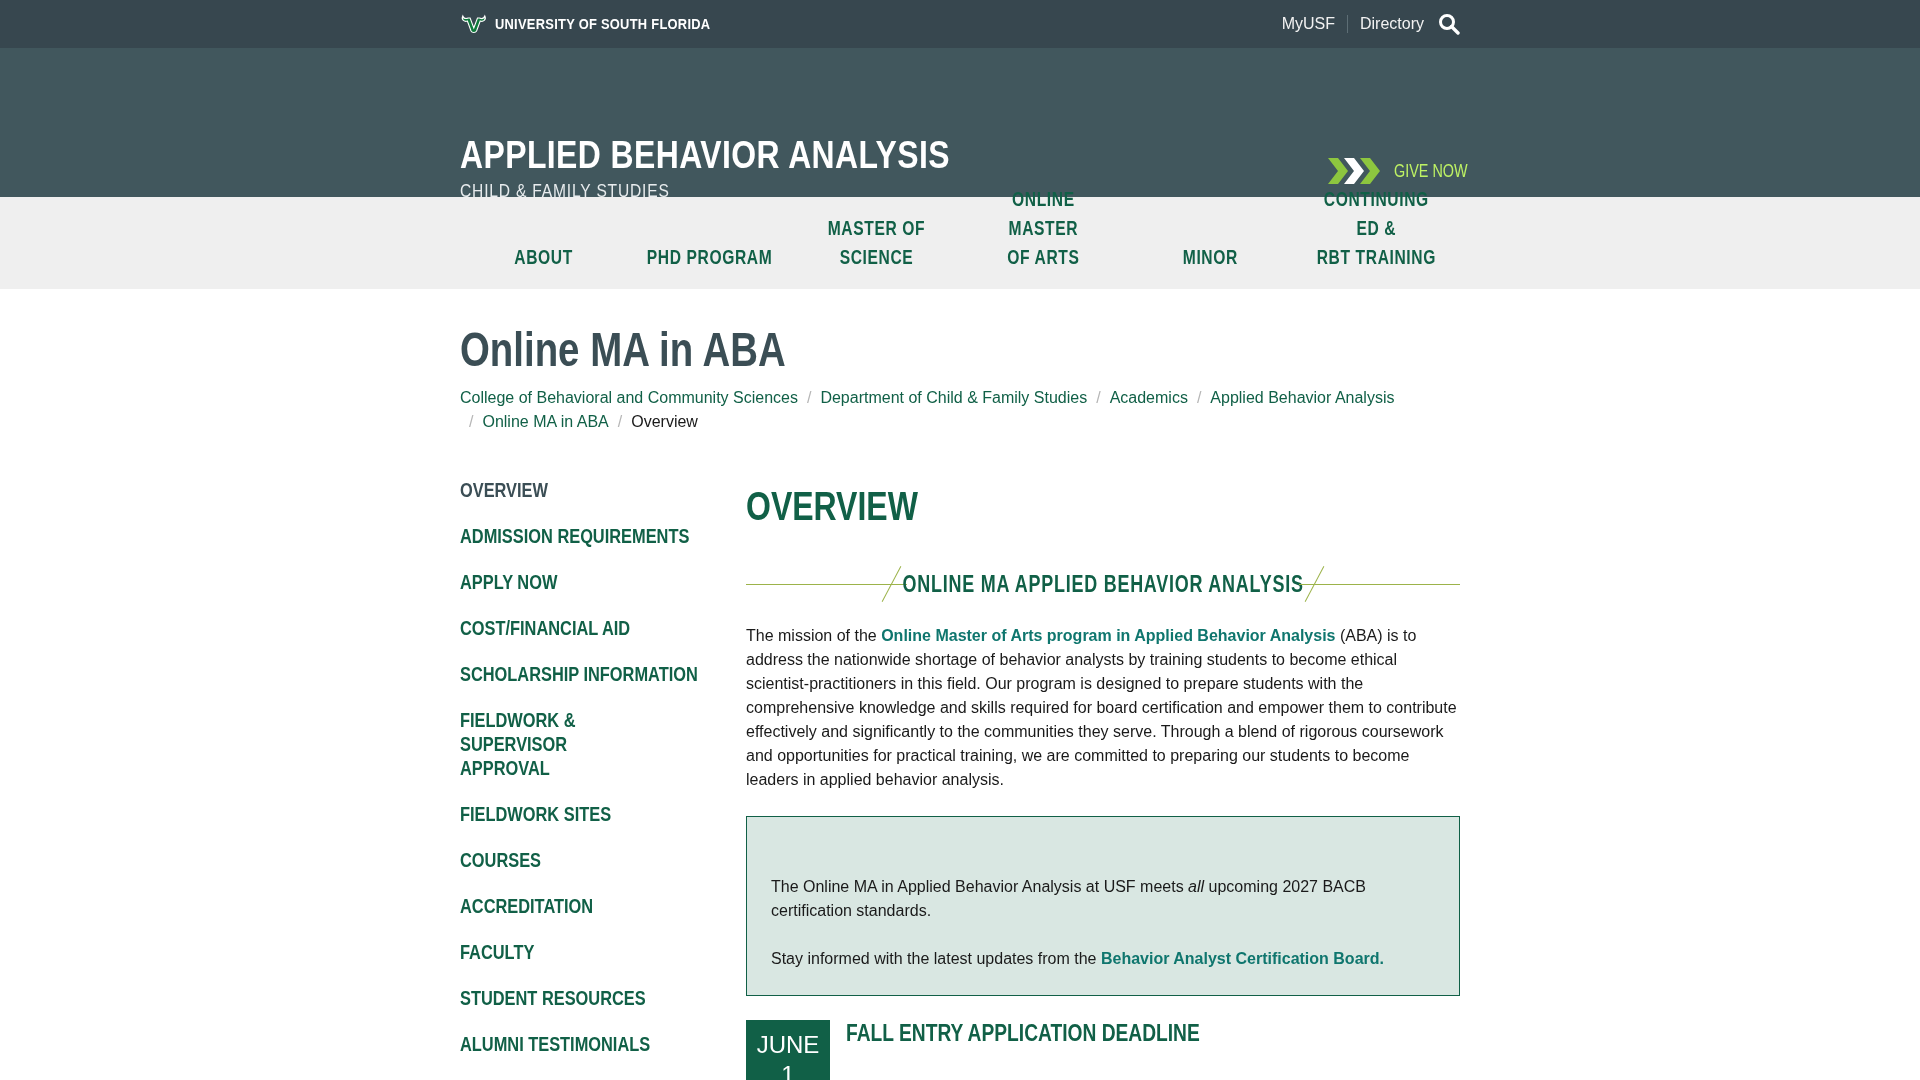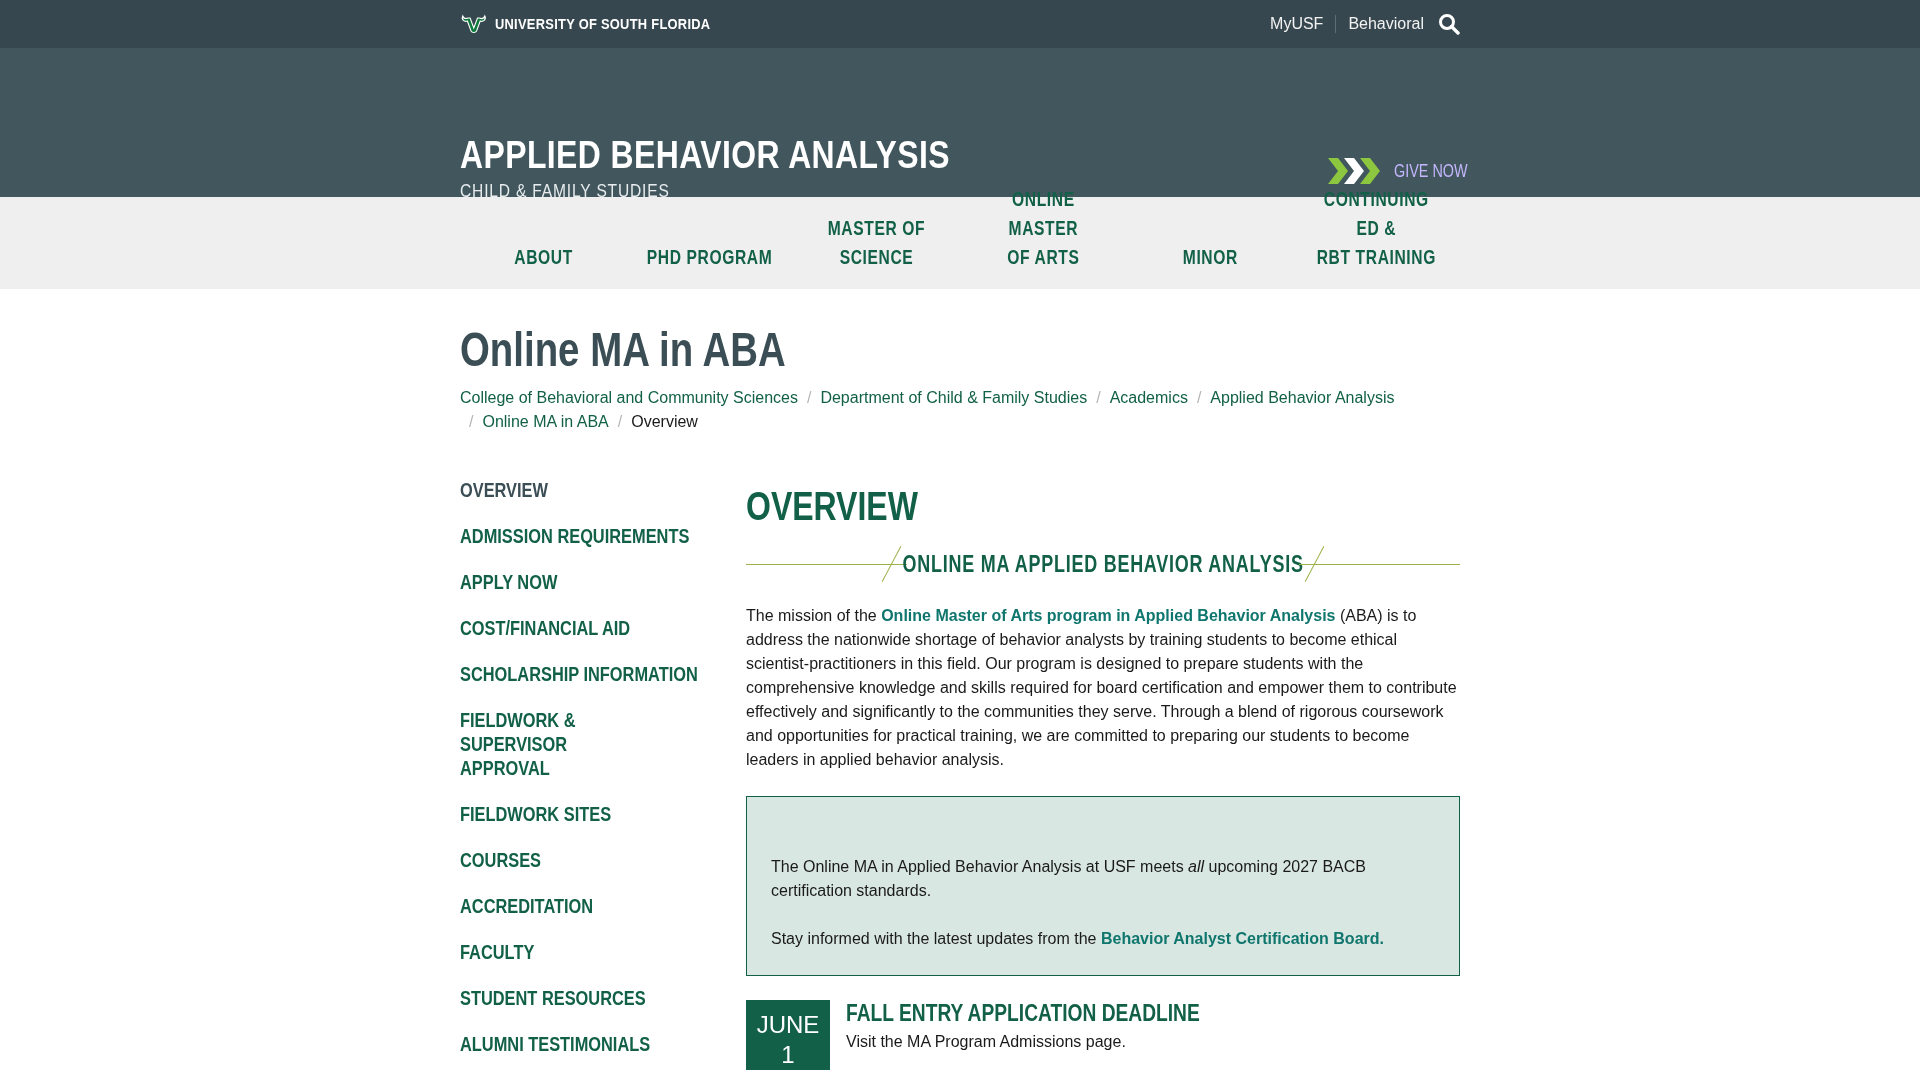--- a/index.html
+++ b/index.html
@@ -11,42 +11,42 @@
   .usf-brand { display: flex; align-items: center; gap: 8px; color: #fff; font-weight: bold; font-size: 14px; letter-spacing: 0.3px; transform: scaleX(0.92); transform-origin: left center; }
   .usf-brand svg { width: 30px; height: 26px; }
   .toplinks { display: flex; align-items: center; color: #f2f2f2; font-size: 16px; }
   .toplinks a { color: #f2f2f2; text-decoration: none; }
   .toplinks .sep { width: 1px; height: 18px; background: #5d6e75; margin: 0 12px; }
   .toplinks .search { margin-left: 14px; display: inline-flex; }
 
   .header { height: 149px; background: #41575d; position: relative; }
   .header .site-title { position: absolute; left: 460px; top: 86px; color: #fff; font-size: 38px; font-weight: bold; letter-spacing: 0.5px; transform: scaleX(0.84); transform-origin: left center; white-space: nowrap; }
   .header .site-sub { position: absolute; left: 460px; top: 132px; color: #e8ecee; font-size: 19px; letter-spacing: 1px; transform: scaleX(0.82); transform-origin: left center; white-space: nowrap; }
-  .give { position: absolute; left: 1328px; top: 108px; display: flex; align-items: center; gap: 14px; color: #c4b5fd; font-size: 18px; text-decoration: none; }
+  .give { position: absolute; left: 1328px; top: 108px; display: flex; align-items: center; gap: 14px; color: #bef264; font-size: 18px; text-decoration: none; }
   .give span { transform: scaleX(0.8); transform-origin: left center; display: inline-block; }
   .give svg { width: 52px; height: 30px; }
 
   .mainnav { height: 92px; background: #efefef; position: relative; }
   .mainnav ul { list-style: none; position: absolute; left: 460px; width: 1000px; top: 0; height: 92px; display: flex; }
   .mainnav li { flex: 1; display: flex; align-items: flex-end; justify-content: center; padding-bottom: 17px; }
   .mainnav a { color: #116047; text-decoration: none; font-weight: bold; font-size: 20px; line-height: 29px; text-align: center; display: inline-block; transform: scaleX(0.78); letter-spacing: 0.8px; white-space: nowrap; }
 
   .page-title { position: absolute; left: 460px; top: 322px; color: #3b4e55; font-size: 48px; font-weight: bold; transform: scaleX(0.8); transform-origin: left center; white-space: nowrap; }
   .breadcrumb { position: absolute; left: 460px; top: 386px; width: 1010px; font-size: 16px; line-height: 24px; color: #1a1a1a; }
   .breadcrumb a { color: #116047; text-decoration: none; }
   .breadcrumb .slash { color: #b7b7b7; margin: 0 9px; }
 
   .sidenav { position: absolute; left: 460px; top: 478px; width: 250px; list-style: none; }
   .sidenav li { margin-bottom: 22px; }
   .sidenav a { color: #116047; text-decoration: none; font-weight: bold; font-size: 21px; line-height: 24px; display: inline-block; transform: scaleX(0.78); transform-origin: left center; white-space: nowrap; }
   .sidenav li.active a { color: #3b4e55; }
 
   .content { position: absolute; left: 746px; top: 480px; width: 714px; }
   .content h2 { color: #116047; font-size: 40px; font-weight: bold; transform: scaleX(0.8); transform-origin: left center; white-space: nowrap; line-height: 52px; }
-  .divider-head { position: relative; height: 40px; margin-top: 12px; display: flex; align-items: center; justify-content: space-between; }
+  .divider-head { position: relative; height: 40px; margin-top: 32px; display: flex; align-items: center; justify-content: space-between; }
   .divider-head .line { flex: 1; height: 1px; background: #9cb34a; position: relative; }
   .divider-head .slashL, .divider-head .slashR { width: 1px; height: 40px; background: #9cb34a; transform: rotate(28deg); }
   .divider-head .slashL { margin-left: -16px; }
   .divider-head .slashR { margin-right: -16px; }
   .divider-head .dtitle { color: #116047; font-weight: bold; font-size: 23px; letter-spacing: 1px; padding: 0 14px; white-space: nowrap; display: inline-block; transform: scaleX(0.78); margin: 0 -60px; }
   .mission { margin-top: 20px; font-size: 16px; line-height: 24px; color: #1a1a1a; }
   .mission a { color: #0f766e; font-weight: bold; text-decoration: none; }
 
   .callout { margin-top: 24px; background: #d9e7e2; border: 1px solid #116047; padding: 22px 24px 24px 24px; }
   .callout h3 { color: #116047; font-size: 20px; letter-spacing: 1px; font-weight: bold; line-height: 28px; }
@@ -66,21 +66,21 @@
   <div class="inner">
     <a class="usf-brand">
       <svg viewBox="0 0 30 26">
         <path d="M3 5 C1 9 5 11 8 10 L12 20 C13 22 17 22 18 20 L22 10 C25 11 29 9 27 5 C26 8 24 8 21 7 L19 7 L15 17 L11 7 L9 7 C6 8 4 8 3 5 Z" fill="#0f7a3c" stroke="#ffffff" stroke-width="1.2"></path>
       </svg>
       <span>UNIVERSITY OF SOUTH FLORIDA</span>
     </a>
     <div class="toplinks">
       <a>MyUSF</a>
       <span class="sep"></span>
-      <a>Behavioral</a>
+      <a>Directory</a>
       <span class="search">
         <svg width="22" height="22" viewBox="0 0 22 22">
             <circle cx="9" cy="9" r="6.5" stroke="#fff" stroke-width="3" fill="none"></circle>
             <line x1="13.5" y1="13.5" x2="20" y2="20" stroke="#fff" stroke-width="3.4" stroke-linecap="round"></line>
           </svg>
       </span>
     </div>
   </div>
 </div>
 
@@ -161,16 +161,15 @@
     <p><span>Stay informed with the latest updates from the </span><a>Behavior Analyst Certification Board.</a></p>
   </div>
 
   <div class="deadline">
     <div class="date-box">
       <div>JUNE</div>
       <div>1</div>
     </div>
     <div>
       <h4>FALL ENTRY APPLICATION DEADLINE</h4>
-      <p>Visit the MA Program Admissions page.</p>
     </div>
   </div>
 </div>
 
 </body></html>

